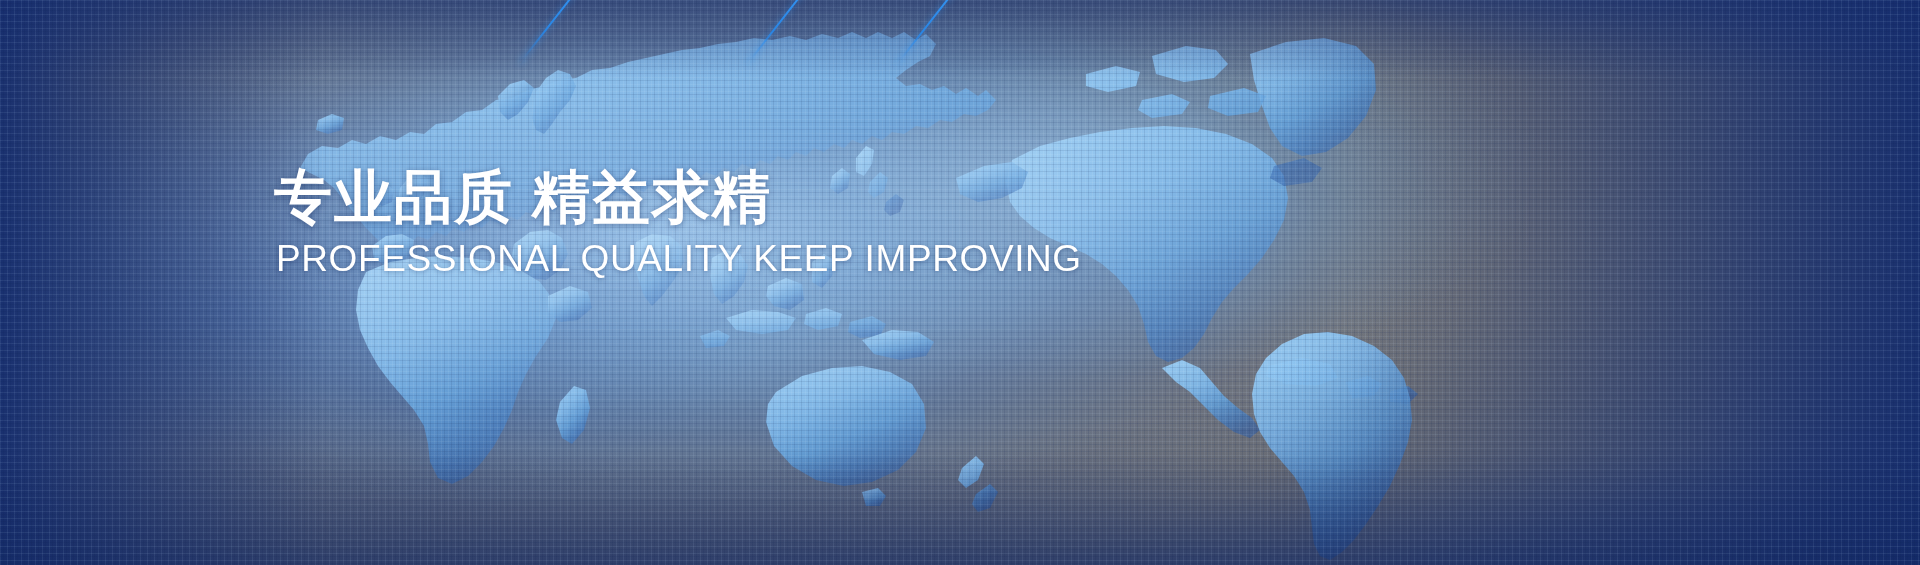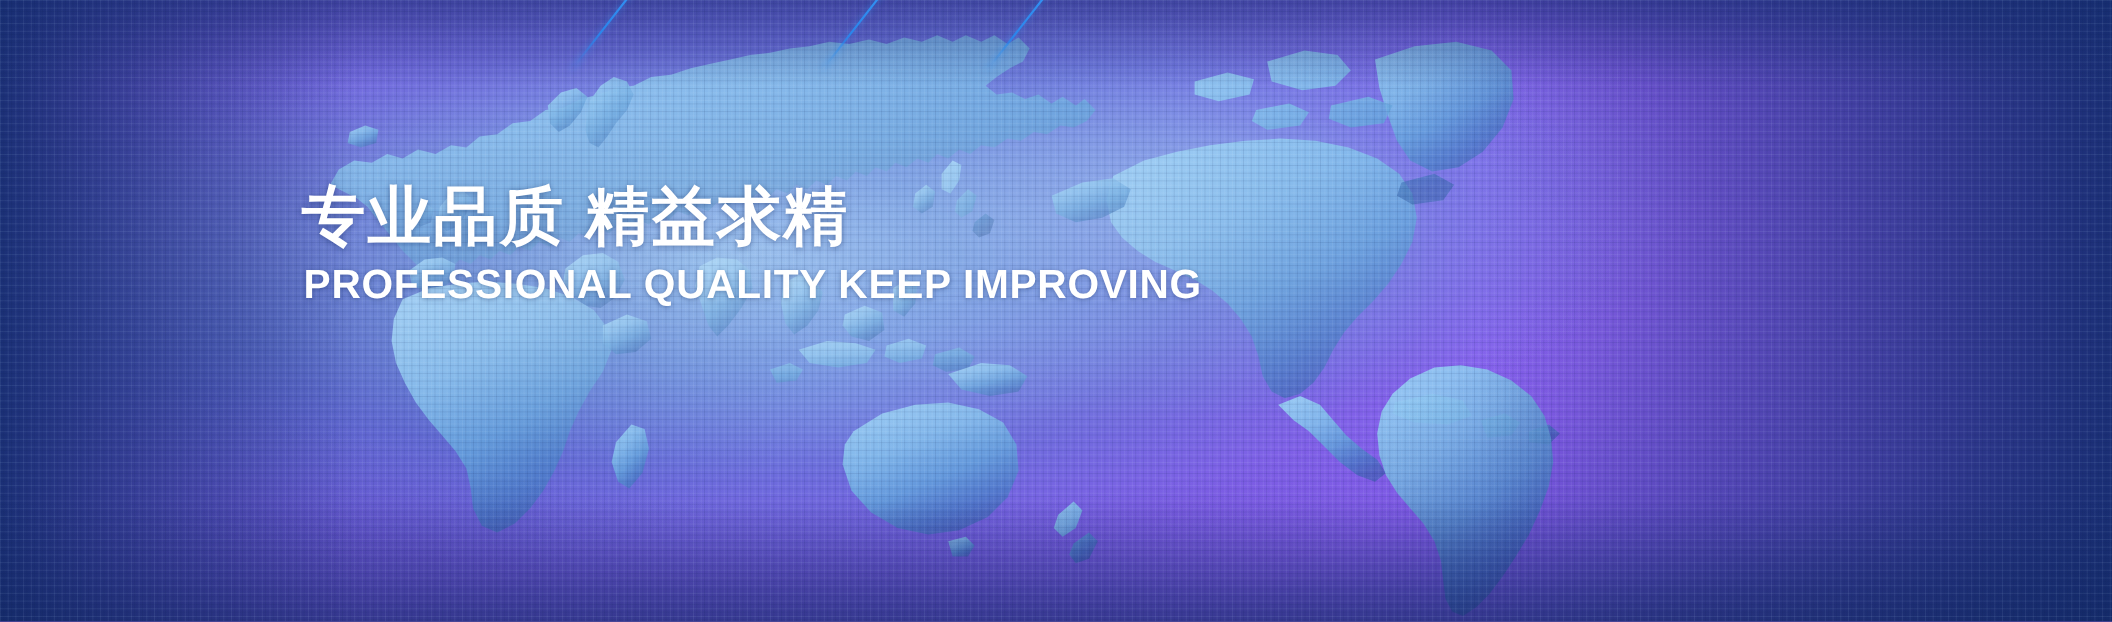--- a/index.html
+++ b/index.html
@@ -2,21 +2,21 @@
 <html><head>
 <meta charset="utf-8">
 <title>Banner</title>
 <style>
   html,body{margin:0;padding:0;background:#0e2356;}
   #banner{
     position:relative;
     width:1920px;height:565px;
     overflow:hidden;
     font-family:"Liberation Sans","DejaVu Sans",sans-serif;
-    background:#8b5cf6;
+    background:#737373;
   }
 
   
   .layer{position:absolute;inset:0;}
 
   #glow-a{
     background:
       radial-gradient(ellipse 52% 78% at 34% 42%,
         rgba(116,176,232,.95) 0%,
         rgba(88,150,216,.78) 22%,
@@ -114,21 +114,21 @@
     font-weight:700;
     color:#ffffff;
     letter-spacing:2px;
     white-space:nowrap;
     text-shadow:0 1px 6px rgba(10,34,88,.42);
   }
   #subhead{
     margin:14px 0 12px 2px;
     font-size:37px;
     line-height:1.0;
-    font-weight:700;
+    font-weight:400;
     color:#ffffff;
     letter-spacing:.6px;
     white-space:nowrap;
     text-shadow:0 1px 5px rgba(10,34,88,.38);
   }
 </style>
 </head>
 <body>
 
 <div id="banner">

